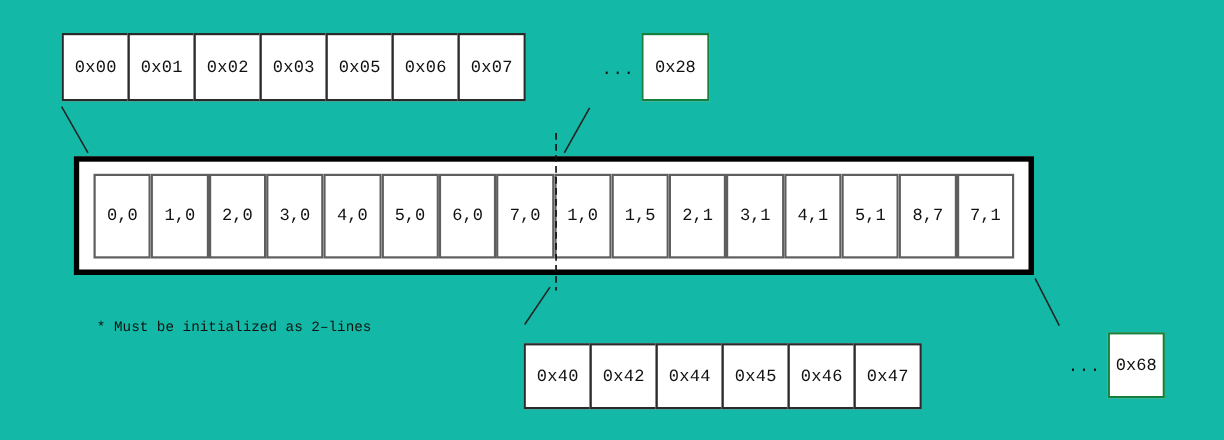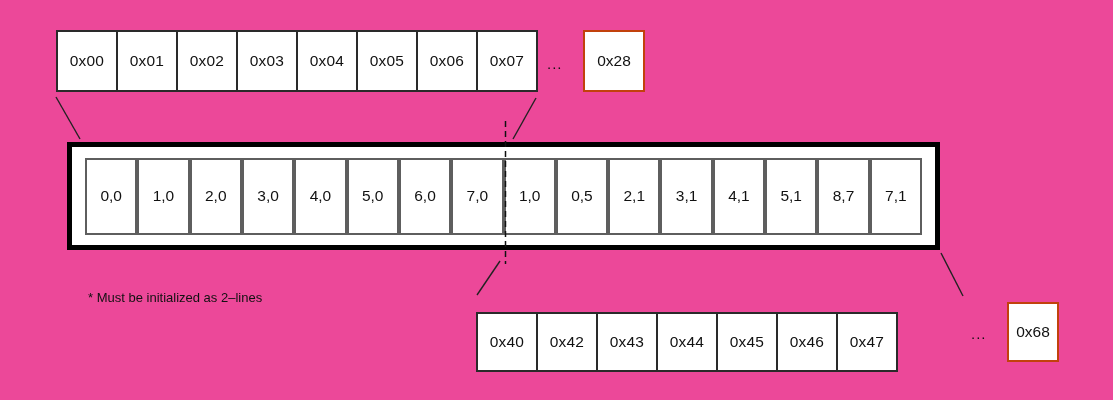--- a/index.html
+++ b/index.html
@@ -1,21 +1,21 @@
 <!DOCTYPE html>
 <html><head>
 <meta charset="utf-8">
 <style>
   html, body { margin: 0; padding: 0; background: #ffffff; }
   .stage {
     position: relative;
     width: 1113px;
     height: 400px;
-    background: #ec4899;
-    font-family: Liberation Sans, sans-serif;
+    background: #14b8a6;
+    font-family: Liberation Mono, monospace;
     color: #111;
     overflow: hidden;
   }
   svg.overlay {
     position: absolute;
     left: 0; top: 0;
     width: 1113px; height: 400px;
     z-index: 3;
     pointer-events: none;
   }
@@ -35,21 +35,21 @@
     justify-content: center;
     font-size: 15.5px;
     letter-spacing: 0.2px;
   }
   .addr-cell + .addr-cell { margin-left: -2px; }
   .row-top .addr-cell { height: 62px; }
   .row-bottom .addr-cell { height: 60px; }
   .tail-cell {
     position: absolute;
     box-sizing: border-box;
-    border: 2px solid #c2410c;
+    border: 2px solid #15803d;
     background: #ffffff;
     display: flex;
     align-items: center;
     justify-content: center;
     font-size: 15.5px;
     z-index: 2;
   }
   .ellipsis {
     position: absolute;
     font-size: 15px;
@@ -101,53 +101,51 @@
     <line x1="500" y1="261" x2="477" y2="295" stroke="#222" stroke-width="1.4"></line>
     <line x1="941" y1="253" x2="963" y2="296" stroke="#222" stroke-width="1.4"></line>
     <line x1="505.5" y1="121" x2="505.5" y2="264" stroke="#111" stroke-width="1.5" stroke-dasharray="6 4"></line>
   </svg>
 
   <div class="addr-row row-top" style="left:56px; top:30px;">
       <div class="addr-cell">0x00</div>
       <div class="addr-cell">0x01</div>
       <div class="addr-cell">0x02</div>
       <div class="addr-cell">0x03</div>
-      <div class="addr-cell">0x04</div>
       <div class="addr-cell">0x05</div>
       <div class="addr-cell">0x06</div>
       <div class="addr-cell">0x07</div>
     </div>
 
   <div class="ellipsis" style="left:547px; top:55px;">...</div>
 
   <div class="tail-cell" style="left:583px; top:30px; width:62px; height:62px;">0x28</div>
 
   <div class="big-box">
       <div class="buf-cell">0,0</div>
       <div class="buf-cell">1,0</div>
       <div class="buf-cell">2,0</div>
       <div class="buf-cell">3,0</div>
       <div class="buf-cell">4,0</div>
       <div class="buf-cell">5,0</div>
       <div class="buf-cell">6,0</div>
       <div class="buf-cell">7,0</div>
       <div class="buf-cell">1,0</div>
-      <div class="buf-cell">0,5</div>
+      <div class="buf-cell">1,5</div>
       <div class="buf-cell">2,1</div>
       <div class="buf-cell">3,1</div>
       <div class="buf-cell">4,1</div>
       <div class="buf-cell">5,1</div>
       <div class="buf-cell">8,7</div>
       <div class="buf-cell">7,1</div>
     </div>
 
   <div class="addr-row row-bottom" style="left:476px; top:312px;">
       <div class="addr-cell">0x40</div>
       <div class="addr-cell">0x42</div>
-      <div class="addr-cell">0x43</div>
       <div class="addr-cell">0x44</div>
       <div class="addr-cell">0x45</div>
       <div class="addr-cell">0x46</div>
       <div class="addr-cell">0x47</div>
     </div>
 
   <div class="ellipsis" style="left:971px; top:325px;">...</div>
 
   <div class="tail-cell" style="left:1007px; top:302px; width:52px; height:60px;">0x68</div>
 

